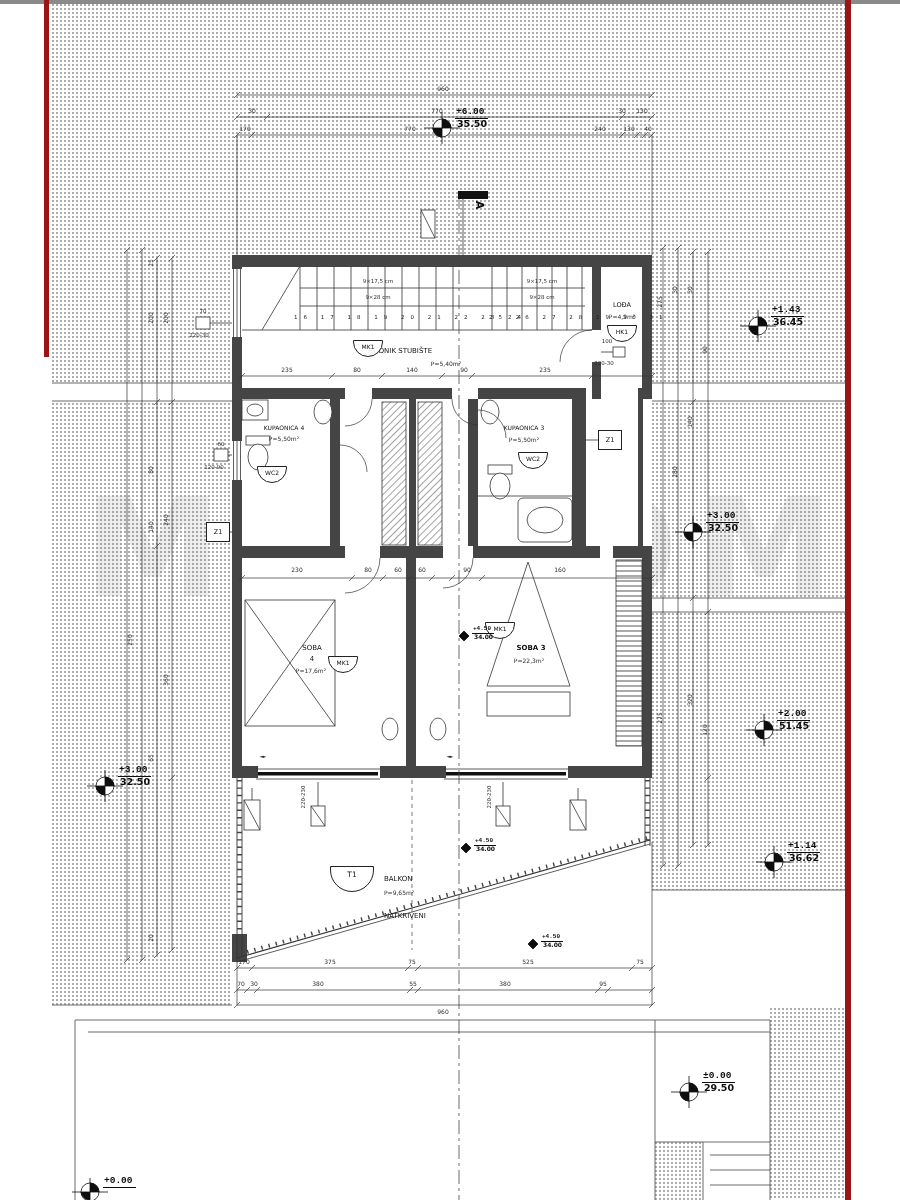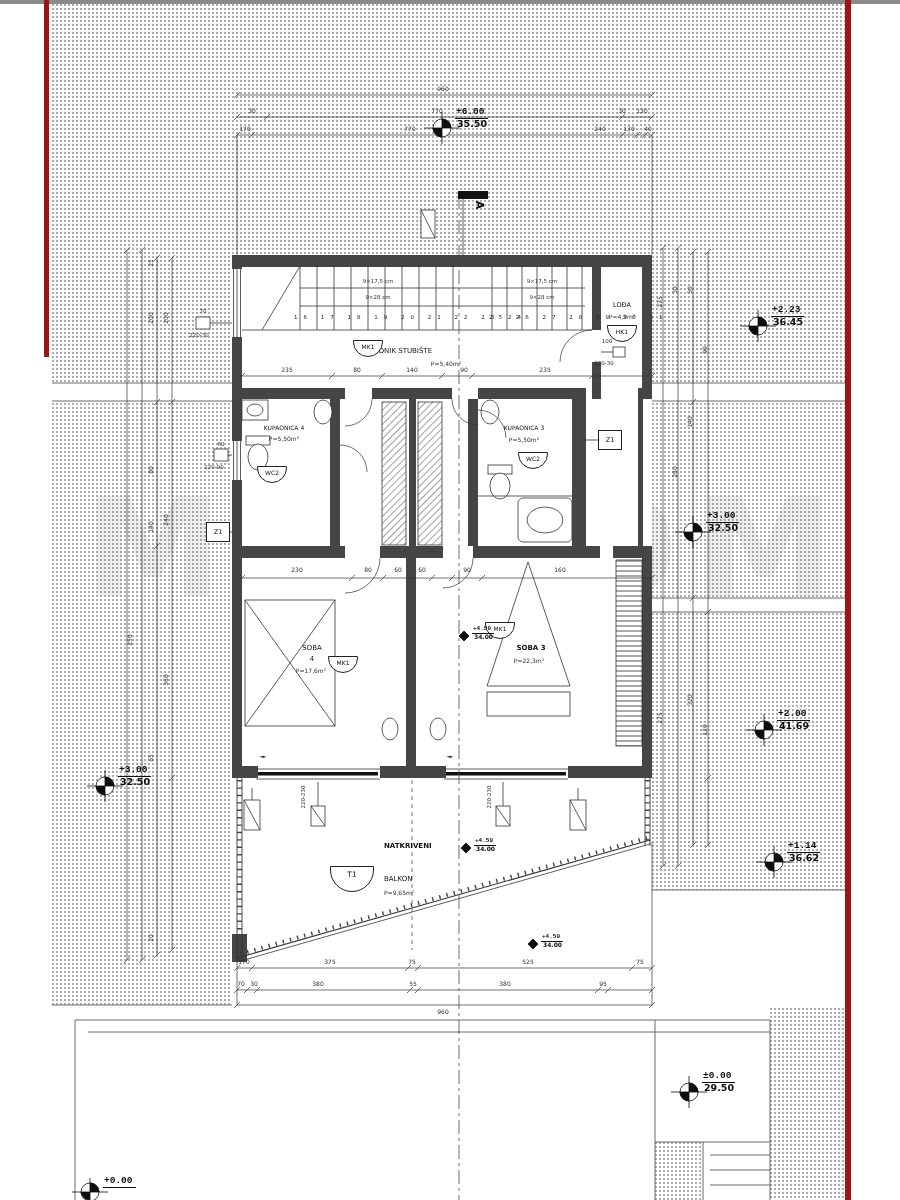--- a/index.html
+++ b/index.html
@@ -436,21 +436,21 @@
   <div class="lbl dim" style="left:622px;top:317px;">P=4,9m²</div>
   <div class="lbl room" style="left:284px;top:428px;font-size:6px;">KUPAONICA 4</div>
   <div class="lbl dim" style="left:284px;top:439px;">P=5,50m²</div>
   <div class="lbl room" style="left:524px;top:428px;font-size:6px;">KUPAONICA 3</div>
   <div class="lbl dim" style="left:524px;top:440px;">P=5,50m²</div>
   <div class="lbl room" style="left:312px;top:648px;">SOBA</div>
   <div class="lbl room" style="left:312px;top:659px;">4</div>
   <div class="lbl dim" style="left:311px;top:671px;">P=17,6m²</div>
   <div class="lbl room" style="left:531px;top:648px;font-weight:bold;">SOBA 3</div>
   <div class="lbl dim" style="left:529px;top:661px;">P=22,3m²</div>
-  <div class="lbl room la" style="left:384px;top:846px;font-weight:bold;">NATKRIVENI</div>
+  <div class="lbl room la" style="left:384px;top:916px;">NATKRIVENI</div>
   <div class="lbl room la" style="left:384px;top:879px;">BALKON</div>
   <div class="lbl dim la" style="left:384px;top:893px;">P=9,65m²</div>
 
   <div class="tagarc" style="left:368px;top:340px;">MK1</div>
   <div class="tagarc" style="left:343px;top:656px;">MK1</div>
   <div class="tagarc" style="left:500px;top:622px;">MK1</div>
   <div class="tagarc" style="left:622px;top:325px;">HK1</div>
   <div class="tagarc" style="left:272px;top:466px;">WC2</div>
   <div class="tagarc" style="left:533px;top:452px;">WC2</div>
   <div class="tagarc big" style="left:352px;top:866px;">T1</div>
@@ -534,34 +534,34 @@
   <div class="lbl tiny rot" style="left:303px;top:797px;">220-230</div>
   <div class="lbl tiny rot" style="left:489px;top:797px;">220-230</div>
   <div class="lbl tiny" style="left:263px;top:757px;font-size:4.5px;">◄►</div>
   <div class="lbl tiny" style="left:450px;top:757px;font-size:4.5px;">◄►</div>
 
   <div class="elev" style="left:455px;top:107px;">
     <div class="rel">+6.00</div>
     <div class="abs">35.50</div>
   </div>
   <div class="elev" style="left:771px;top:305px;">
-    <div class="rel">+2.23</div>
+    <div class="rel">+1.43</div>
     <div class="abs">36.45</div>
   </div>
   <div class="elev" style="left:118px;top:765px;">
     <div class="rel">+3.00</div>
     <div class="abs">32.50</div>
   </div>
   <div class="elev" style="left:706px;top:511px;">
     <div class="rel">+3.00</div>
     <div class="abs">32.50</div>
   </div>
   <div class="elev" style="left:777px;top:709px;">
     <div class="rel">+2.00</div>
-    <div class="abs">41.69</div>
+    <div class="abs">51.45</div>
   </div>
   <div class="elev" style="left:787px;top:841px;">
     <div class="rel">+1.14</div>
     <div class="abs">36.62</div>
   </div>
   <div class="elev" style="left:702px;top:1071px;">
     <div class="rel">±0.00</div>
     <div class="abs">29.50</div>
   </div>
   <div class="elev" style="left:103px;top:1176px;">

